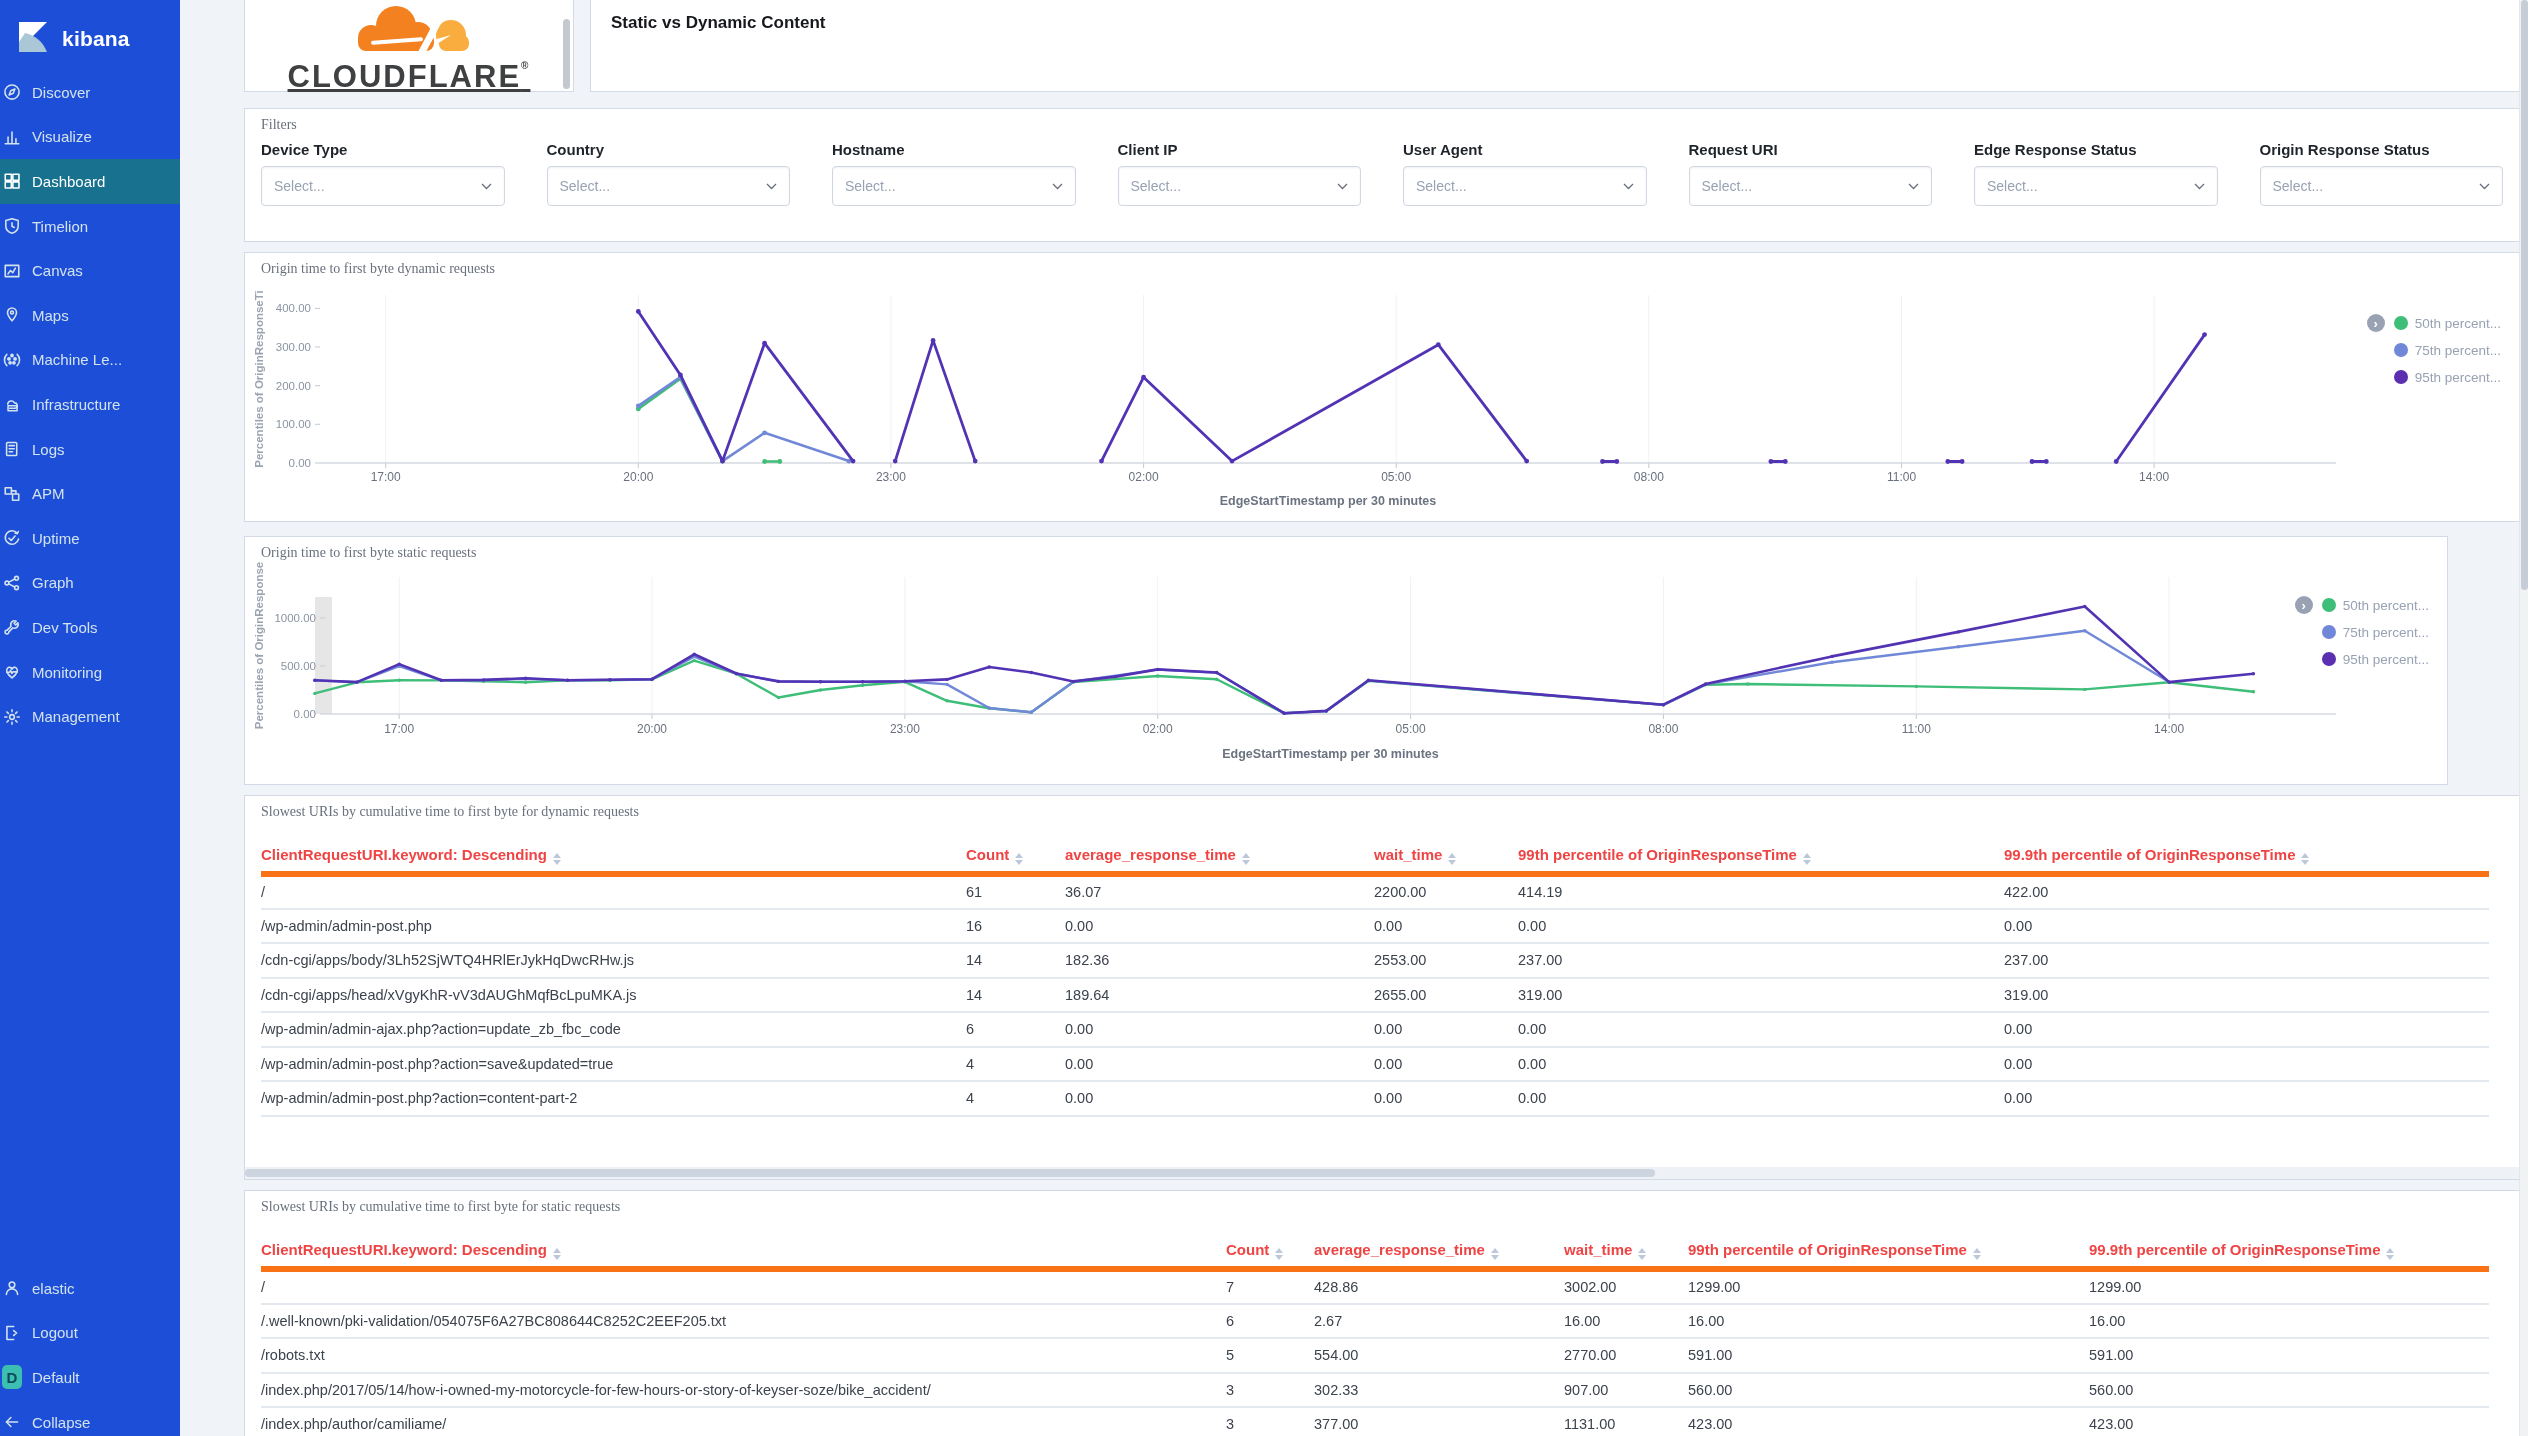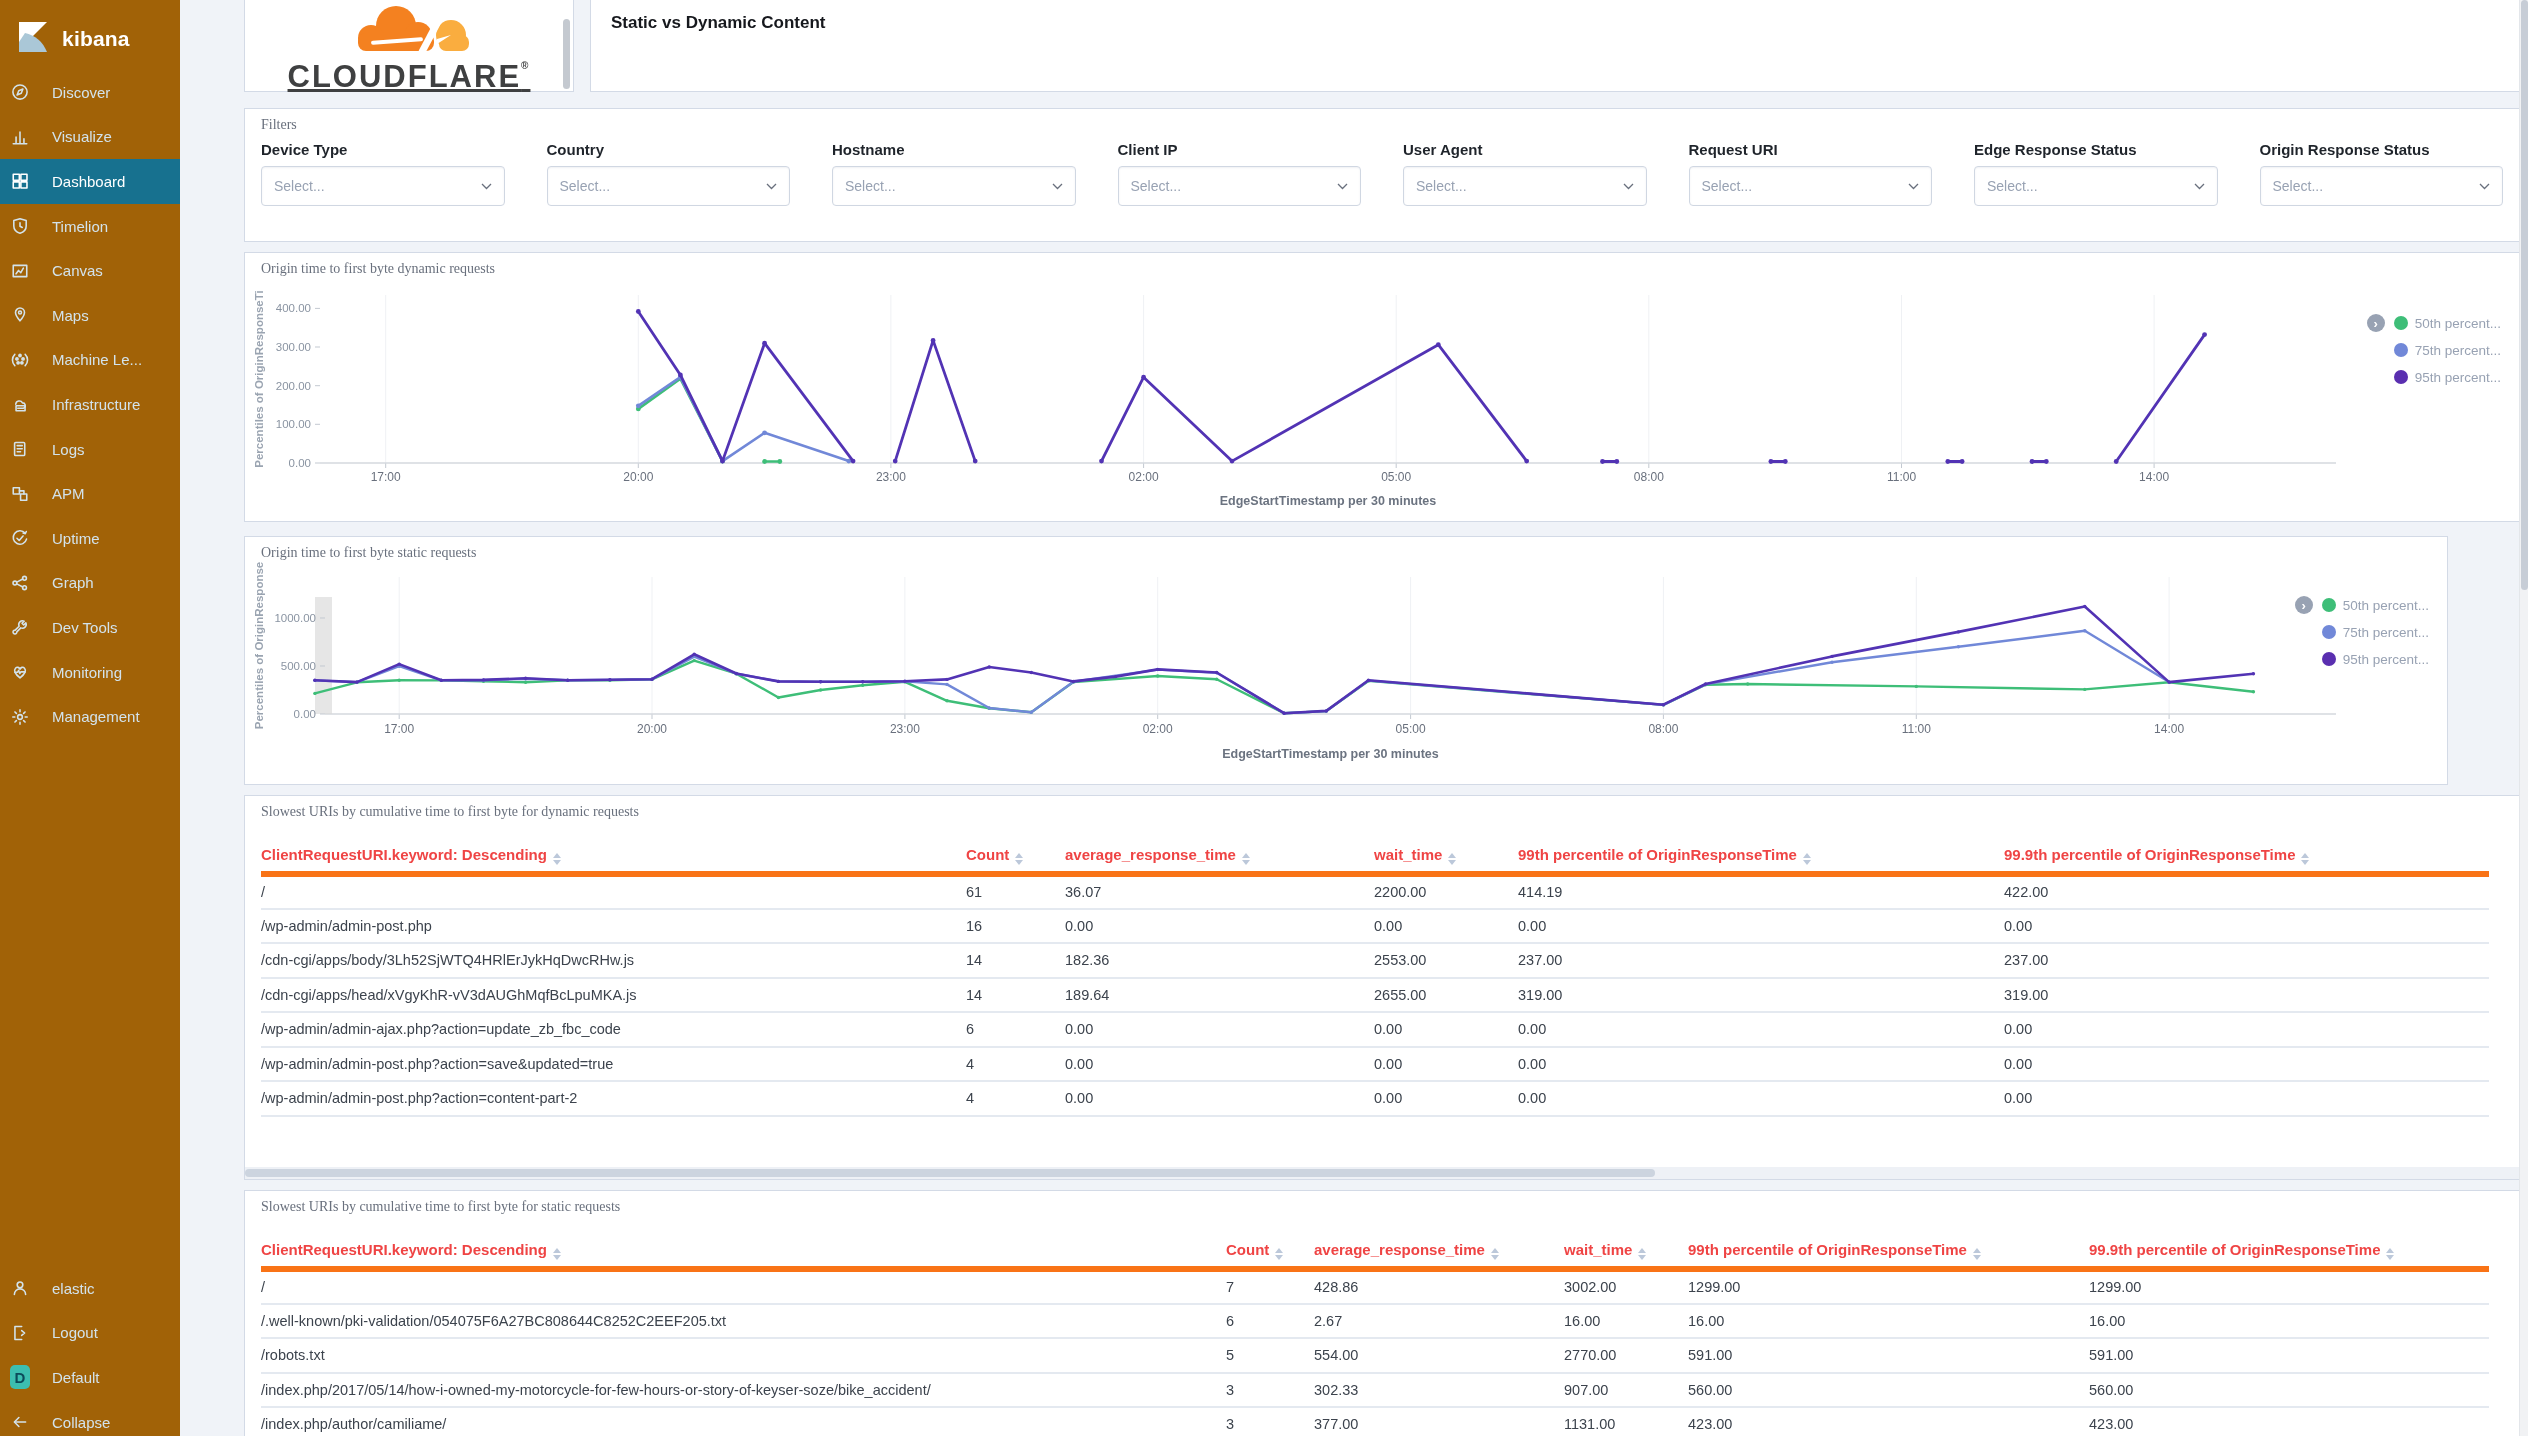--- a/index.html
+++ b/index.html
@@ -1,25 +1,25 @@
 <!DOCTYPE html>
 <html><head>
 <meta charset="utf-8">
 <style>
   * { margin:0; padding:0; box-sizing:border-box; }
   html,body { width:2528px; height:1436px; overflow:hidden; background:#f0f3f8;
     font-family:"Liberation Sans", sans-serif; }
 
   
-  .sidebar { position:absolute; left:0; top:0; width:180px; height:1436px; background:#a16207; z-index:5; }
+  .sidebar { position:absolute; left:0; top:0; width:180px; height:1436px; background:#1d4ed8; z-index:5; }
   .brand { display:flex; align-items:center; gap:12px; padding:16px 0 0 16px; height:62px; }
   .brand-text { color:#fff; font-size:21px; font-weight:600; letter-spacing:.2px; }
   .nav { position:absolute; left:0; width:180px; top:70px; }
   .nav.bottom { top:1266px; }
-  .nav-item { display:flex; align-items:center; gap:22px; height:44.6px; padding-left:10px;
+  .nav-item { display:flex; align-items:center; gap:10px; height:44.6px; padding-left:2px;
     color:#d3e3ec; font-size:15px; cursor:pointer; white-space:nowrap; }
   .nav-item.selected { background:#17718f; color:#fff; }
   .nav-item .ic { width:20px; height:20px; display:flex; align-items:center; justify-content:center; flex:0 0 20px; }
   .nav-item .ic svg { width:18px; height:18px; }
   .badge-d { width:24px; height:24px; border-radius:5px; background:#3cbeb0; color:#0b4a5a;
     font-weight:700; font-size:15px; display:flex; align-items:center; justify-content:center; }
 
   
   .panel { position:absolute; background:#fff; border:1px solid #d3dae6; }
   .panel-title { position:absolute; left:16px; top:8px; font-size:14px; color:#69707d;font-family:Liberation Serif, serif; }

